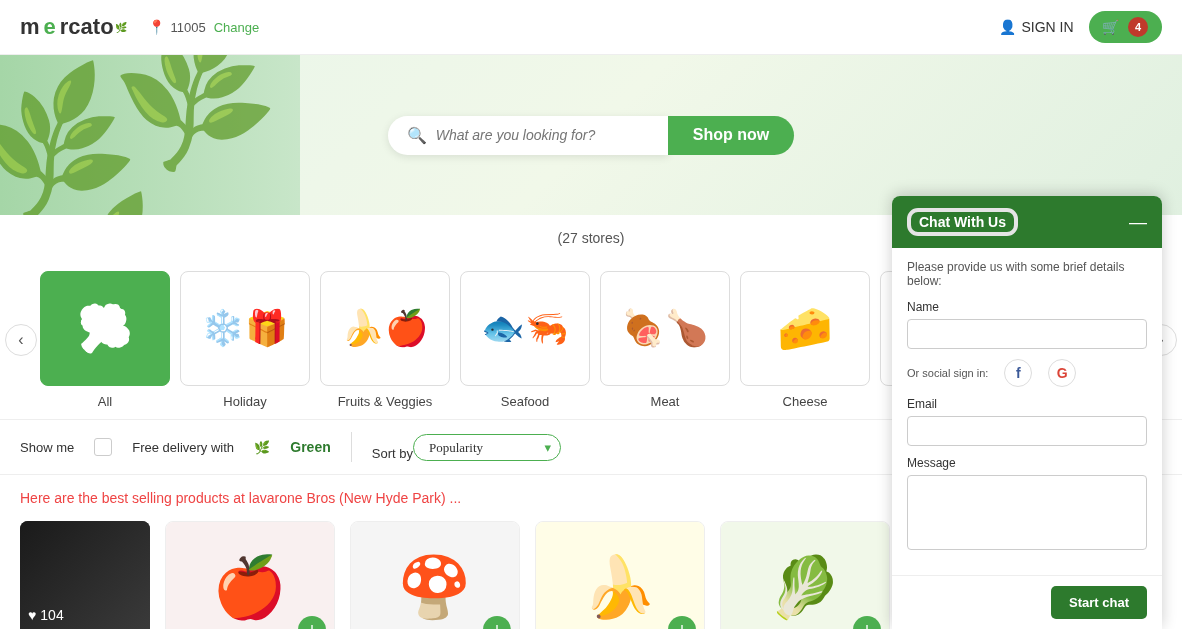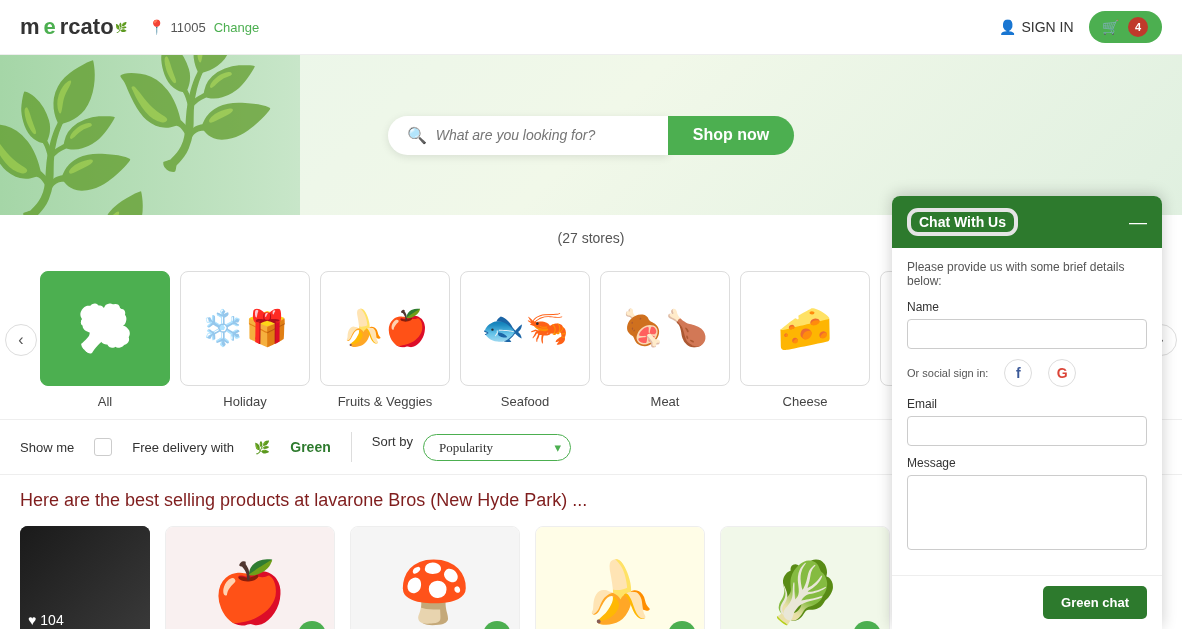--- a/index.html
+++ b/index.html
@@ -235,22 +235,22 @@
     }
     .green-text { color: #2d7a2d; font-weight: bold; font-size: 14px; }
     .leaf-icon { color: #4caf50; }
     .divider-v {
       width: 1px;
       height: 30px;
       background: #ddd;
     }
     .sort-section {
       display: flex;
-      align-items: flex-start;
-      gap: 10px;
+      align-items: flex-end;
+      gap: 0;
       font-size: 13px;
       color: #333;
     }
     .sort-select {
       border: 1.5px solid #4caf50;
       border-radius: 20px;
       padding: 5px 15px;
       font-size: 13px;
       color: #333;
       background: #fff;
@@ -296,22 +296,22 @@
       background: #4caf50;
       border-radius: 3px;
     }
 
     
     .products-section {
       padding: 15px 20px;
       background: #fff;
     }
     .products-title {
-      font-size: 18px;
-      color: #7f1d1d;
+      font-size: 14px;
+      color: #ef4444;
       margin-bottom: 15px;
     }
     .products-grid {
       display: flex;
       gap: 15px;
     }
     .product-card {
       width: 170px;
       background: #fff;
       border: 1px solid #eee;
@@ -685,16 +685,16 @@
       <div class="social-btn g-btn">G</div>
     </div>
     
     <div class="chat-field-label">Email</div>
     <input class="chat-input" type="email" style="">
     
     <div class="chat-field-label">Message</div>
     <textarea class="chat-textarea" style=""></textarea>
   </div>
   <div class="chat-footer">
-    <button class="start-chat-btn">Green chat</button>
+    <button class="start-chat-btn">Start chat</button>
     <div style="clear:both;"></div>
   </div>
 </div>
 
 </body></html>

